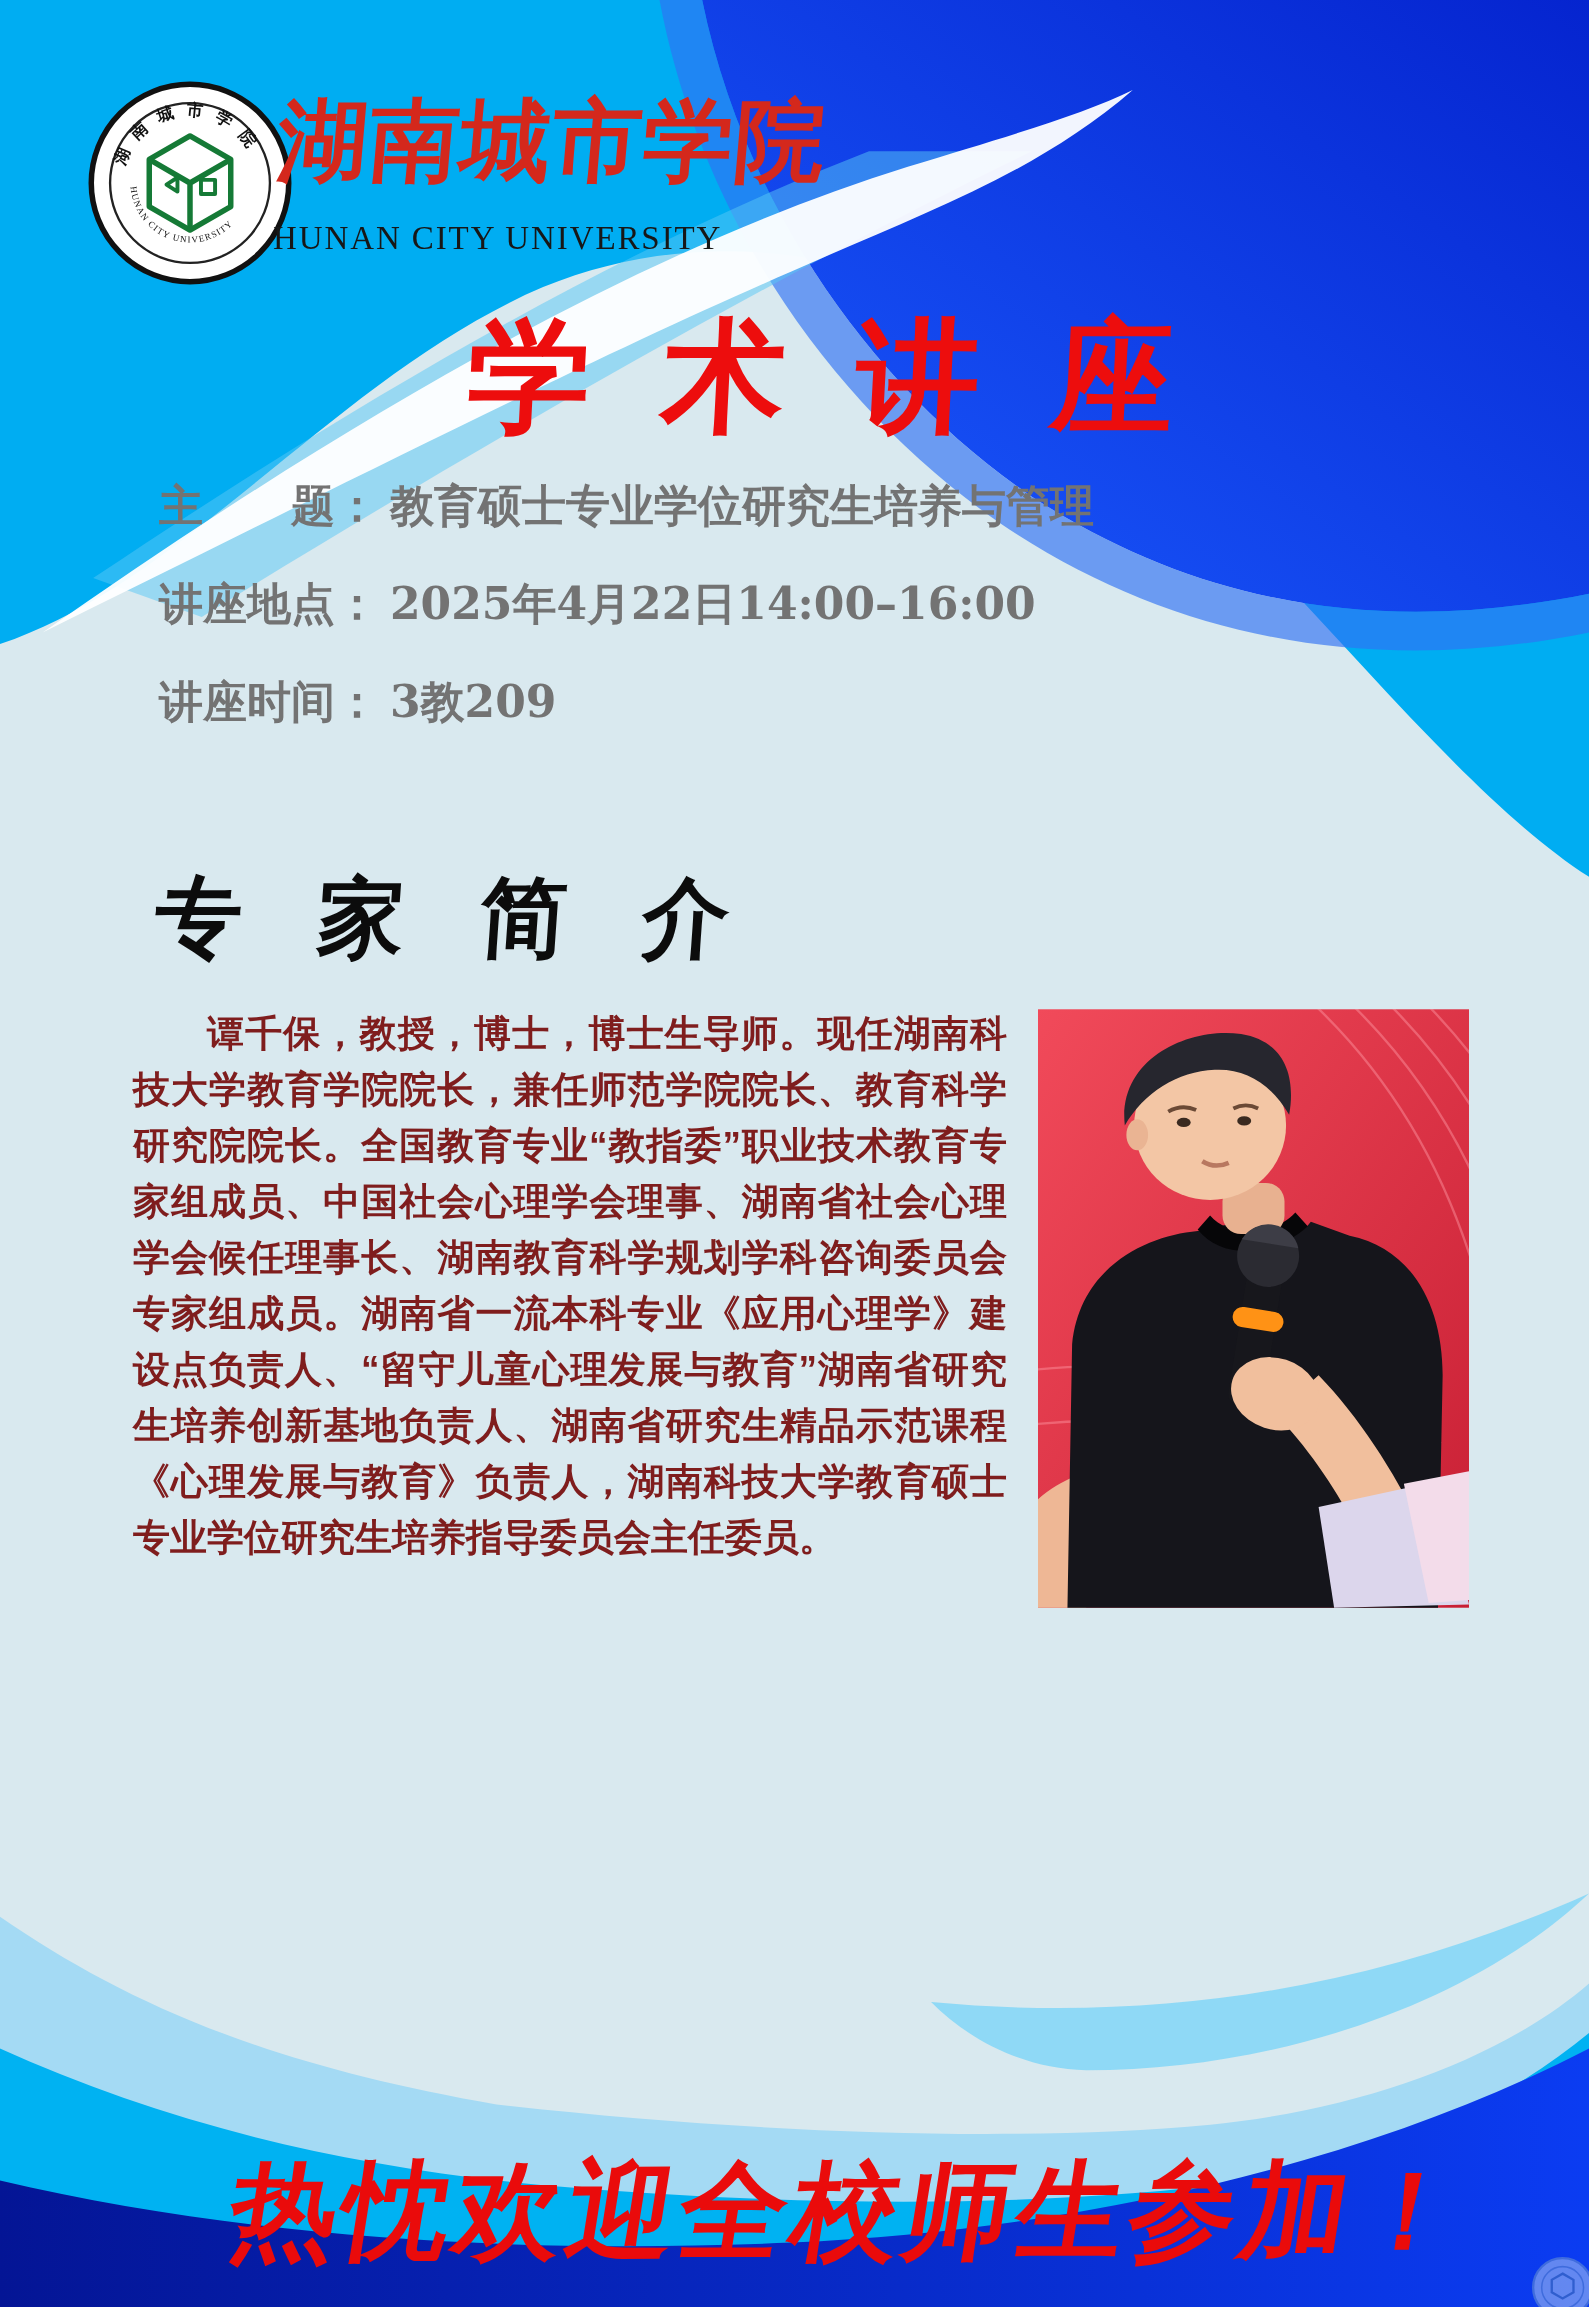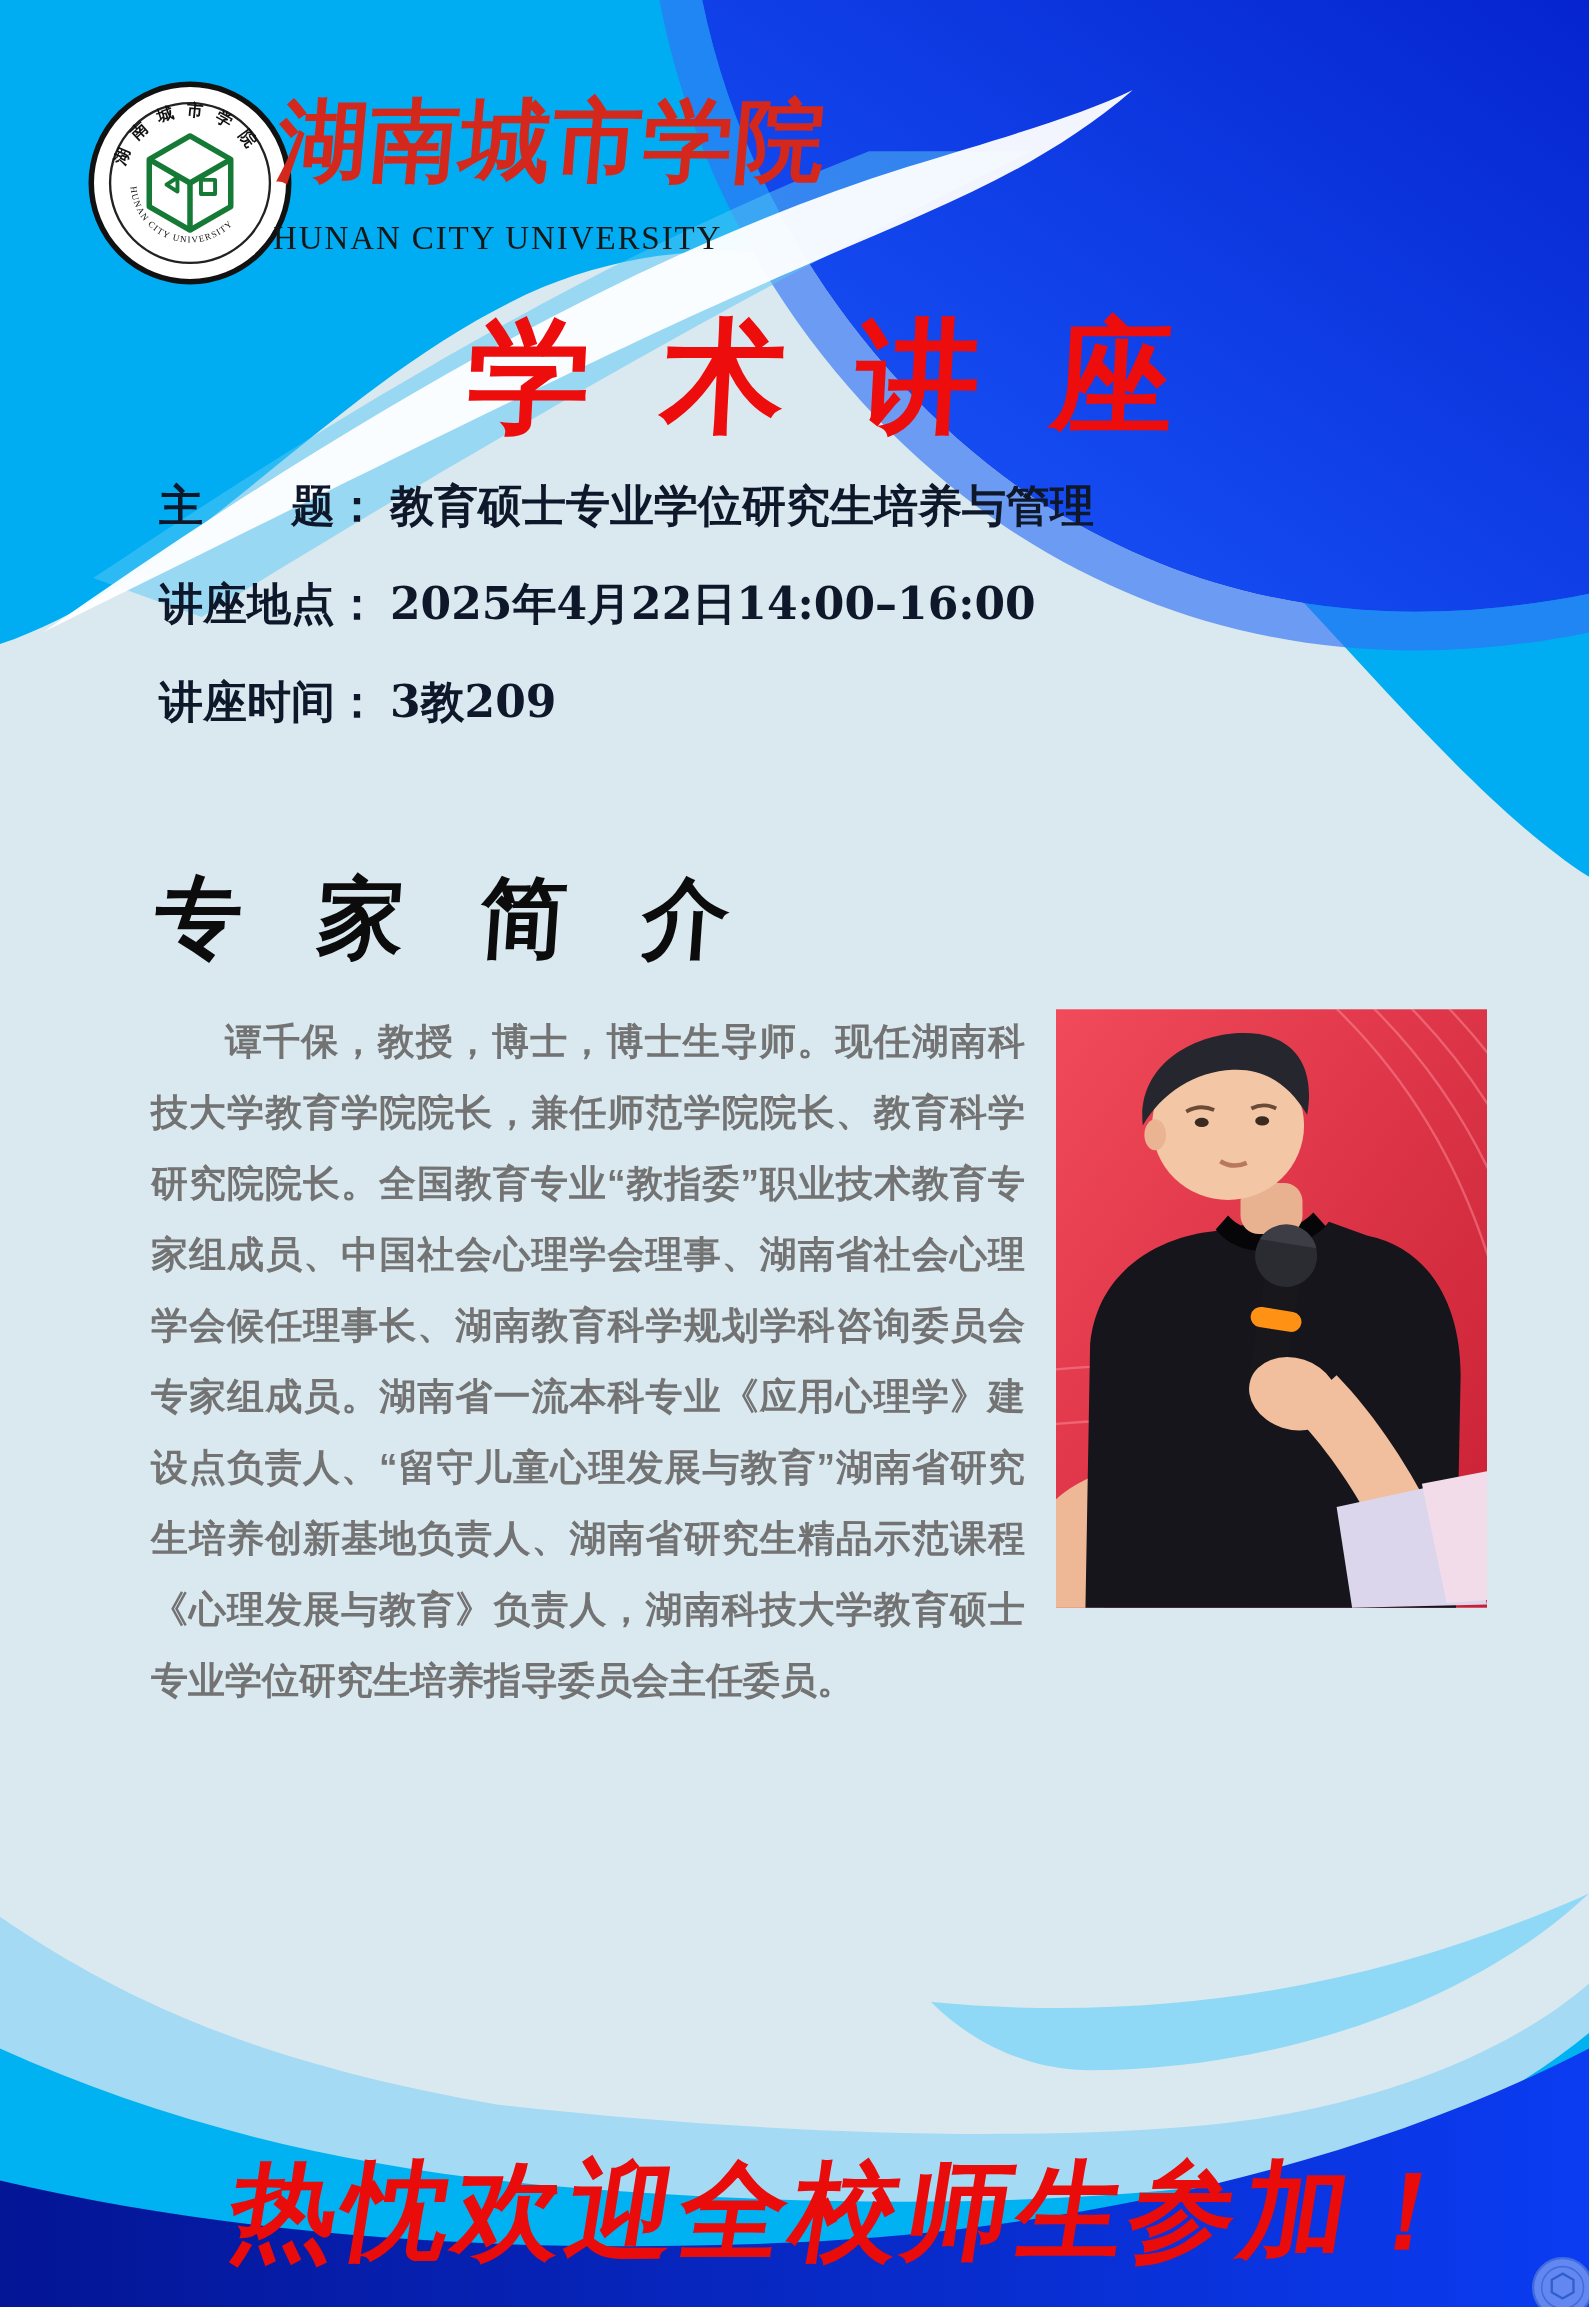--- a/index.html
+++ b/index.html
@@ -18,31 +18,31 @@
 
   
   .lecture-title{position:absolute;left:0;right:0;top:296px;text-align:center;
           padding-left:124px;font-family:"DejaVu Serif",serif;font-weight:900;
           font-size:123px;color:#ed0d0d;letter-spacing:.58em;white-space:nowrap;
           transform:skewX(-3deg);}
 
   
   .details{position:absolute;left:159px;top:483px;}
   .detail-line{font-family:"DejaVu Serif",serif;font-weight:900;font-size:44px;
-          color:#0f172a;height:45px;line-height:45px;margin-bottom:53px;white-space:nowrap;}
+          color:#737373;height:45px;line-height:45px;margin-bottom:53px;white-space:nowrap;}
   .detail-line .val{margin-left:11px;}
 
   
   .section-heading{position:absolute;left:155px;top:860px;font-family:"DejaVu Serif",serif;
           font-weight:900;font-size:87px;color:#0c0c0c;letter-spacing:.26em;
           transform:skewX(-4deg);white-space:nowrap;}
 
   
-  .bio{position:absolute;left:151px;top:1006px;width:1336px;font-size:37px;
-          line-height:71px;font-weight:700;color:#737373;text-align:justify;}
+  .bio{position:absolute;left:133px;top:1006px;width:1336px;font-size:37px;
+          line-height:56px;font-weight:700;color:#7f1d1d;text-align:justify;}
   .bio p{margin:0;text-indent:2em;}
   .bio p.p2{margin-top:17px;}
   .photo{float:right;width:431px;height:599px;margin:3.1px 0 15.5px 31px;display:block;}
 
   
   .welcome{position:absolute;left:0;right:0;top:2140px;text-align:center;
           padding-left:109px;font-family:"DejaVu Serif",serif;font-weight:900;
           font-size:107px;color:#ea0b0b;letter-spacing:.05em;white-space:nowrap;
           transform:skewX(-9deg);}
 </style>

